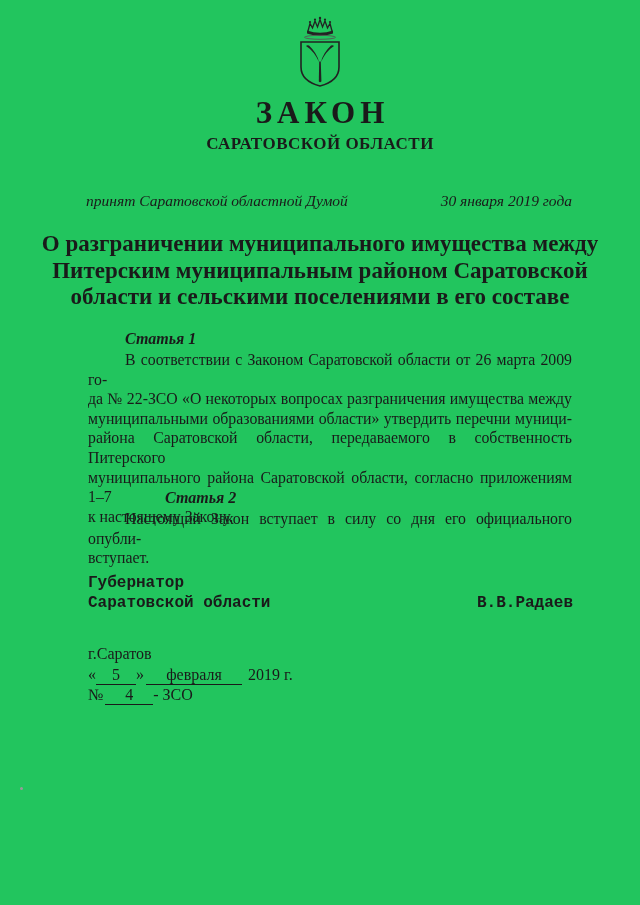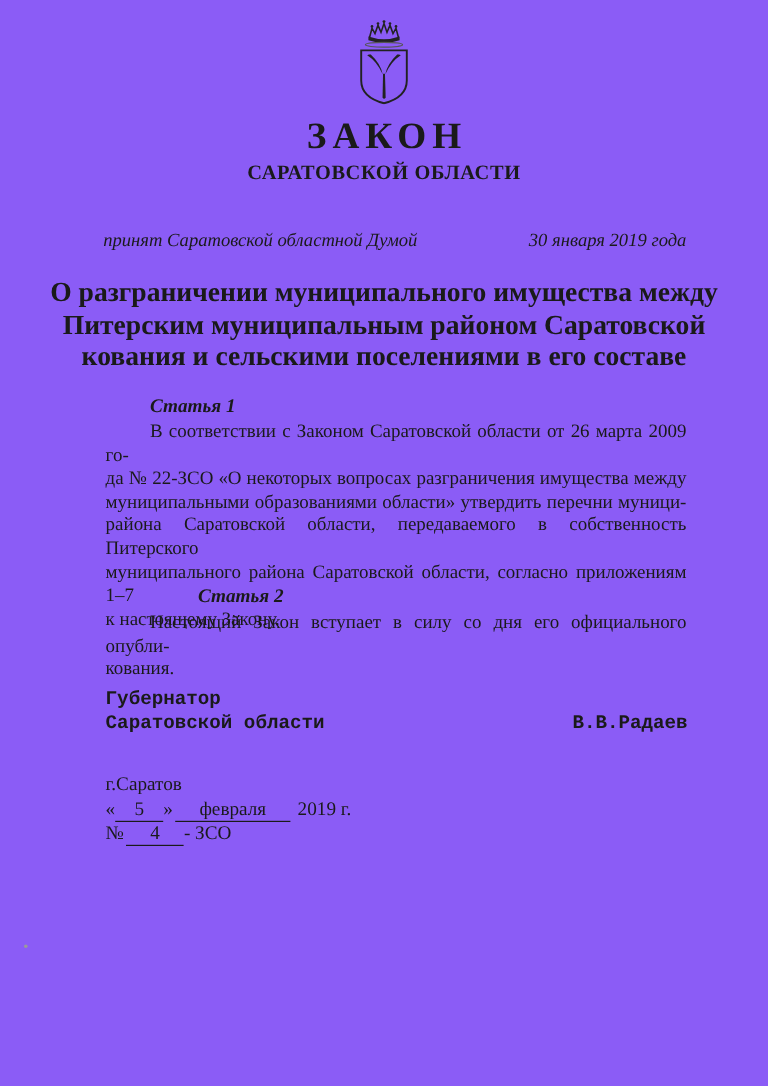--- a/index.html
+++ b/index.html
@@ -1,17 +1,17 @@
 <!DOCTYPE html>
 <html><head>
 <meta charset="utf-8">
 <style>
   html,body { margin:0; padding:0; background:#ffffff; }
   .page {
-    position:relative; width:640px; height:905px; background:#8b5cf6;
+    position:relative; width:640px; height:905px; background:#22c55e;
     font-family:"Liberation Serif", serif; color:#1a1a1a; overflow:hidden;
   }
   .emblem { position:absolute; top:15px; left:50%; transform:translateX(-50%); }
   .law-word {
     position:absolute; top:95px; left:0; width:100%; text-align:center;
     font-size:31px; font-weight:bold; letter-spacing:5px; text-indent:5px;
   }
   .law-region {
     position:absolute; top:134px; left:0; width:100%; text-align:center;
     font-size:17px; font-weight:bold; letter-spacing:0.5px;
@@ -90,37 +90,37 @@
   <div class="law-region">САРАТОВСКОЙ ОБЛАСТИ</div>
 
   <div class="adoption">
     <span>принят Саратовской областной Думой</span>
     <span>30 января 2019 года</span>
   </div>
 
   <div class="law-title">
     <div>О разграничении муниципального имущества между</div>
     <div>Питерским муниципальным районом Саратовской</div>
-    <div>кования и сельскими поселениями в его составе</div>
+    <div>области и сельскими поселениями в его составе</div>
   </div>
 
   <div class="art-head a1">Статья 1</div>
   <div class="art-body a1">
     <div class="jline first">В соответствии с Законом Саратовской области от 26 марта 2009 го-</div>
     <div class="jline">да № 22-ЗСО «О некоторых вопросах разграничения имущества между</div>
     <div class="jline">муниципальными образованиями области» утвердить перечни муници-</div>
     <div class="jline">района Саратовской области, передаваемого в собственность Питерского</div>
     <div class="jline">муниципального района Саратовской области, согласно приложениям 1–7</div>
     <div class="lastline">к настоящему Закону.</div>
   </div>
 
   <div class="art-head a2">Статья 2</div>
   <div class="art-body a2">
     <div class="jline first">Настоящий Закон вступает в силу со дня его официального опубли-</div>
-    <div class="lastline">кования.</div>
+    <div class="lastline">вступает.</div>
   </div>
 
   <div class="signature">
     <div>
       <div>Губернатор</div>
       <div>Саратовской области</div>
     </div>
     <div>В.В.Радаев</div>
   </div>
 

